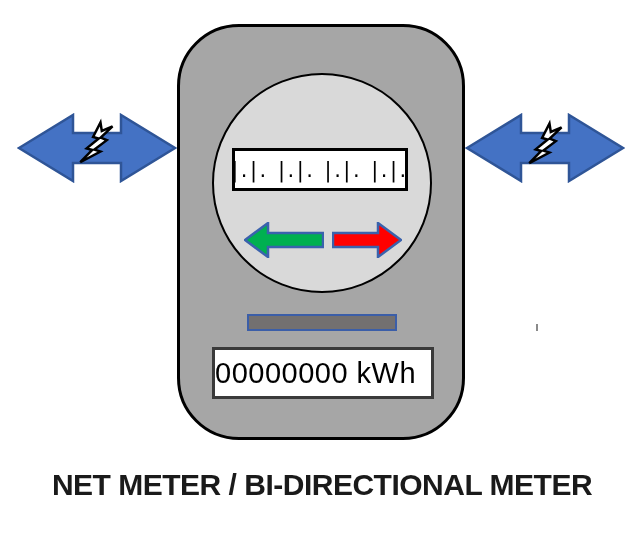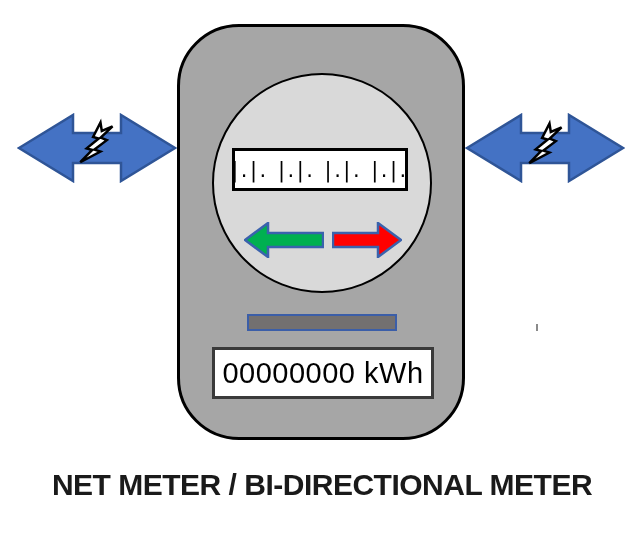--- a/index.html
+++ b/index.html
@@ -94,21 +94,21 @@
     position: absolute;
     left: 212px;
     top: 347px;
     width: 222px;
     height: 52px;
     background: #ffffff;
     border: 3px solid #3a3a3a;
     box-sizing: border-box;
     display: flex;
     align-items: center;
-    justify-content: center;
+    justify-content: flex-start;
   }
   .kwh-text {
     font-size: 29px;
     color: #000000;
     letter-spacing: 0.5px;
     white-space: nowrap;
   }
   
   .flow-arrow {
     position: absolute;

